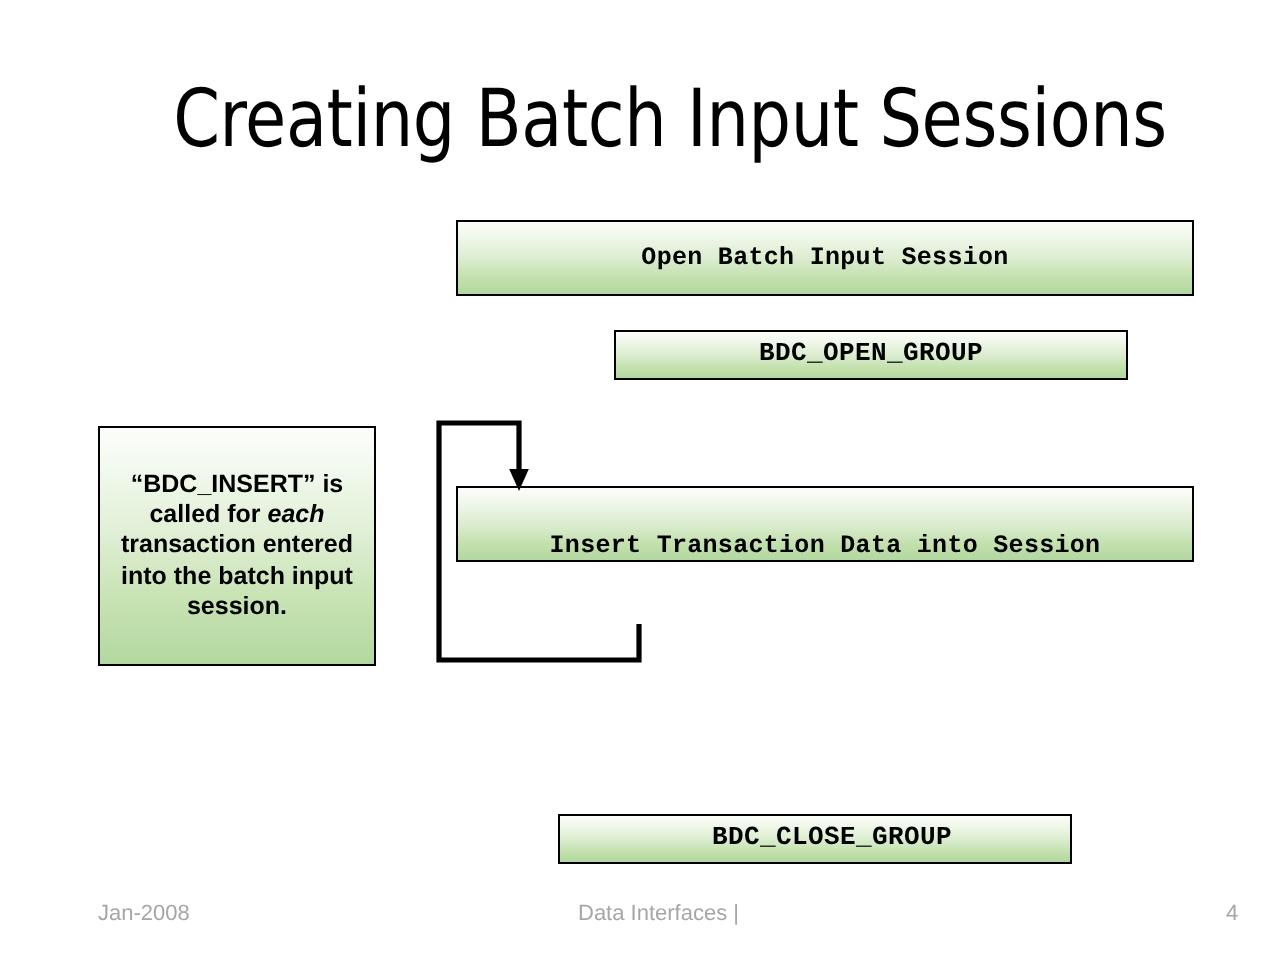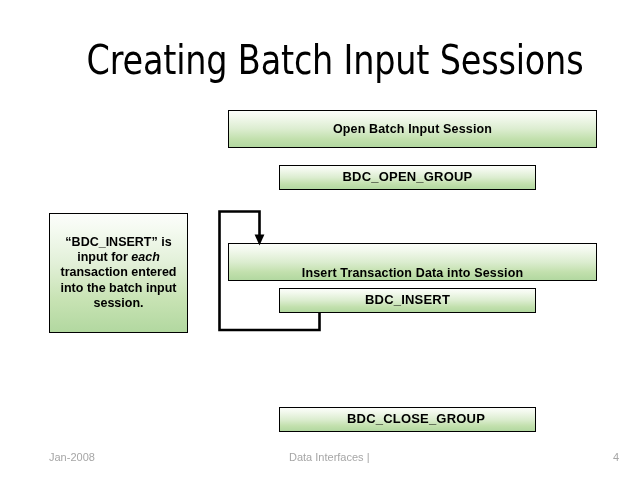--- a/index.html
+++ b/index.html
@@ -50,21 +50,21 @@
     background: linear-gradient(to bottom,
                 #fbfdf9 0%,
                 #f3f9ee 16%,
                 #dcedd0 50%,
                 #c2e0ad 78%,
                 #b2d8a0 100%);
     display: flex;
     align-items: center;
     justify-content: center;
     color: #000000;
-    font-family: Liberation Sans, sans-serif;
+    font-family: Liberation Mono, monospace;
     font-weight: bold;
     text-align: center;
     line-height: 1.15;
   }
 
   .gbox.big {
     left: 212px;
     width: 369px;
     height: 38px;
     font-size: 12.5px;
@@ -73,21 +73,21 @@
 
   .gbox.small {
     left: 263px;
     width: 257px;
     height: 25px;
     font-size: 13px;
     letter-spacing: 0.2px;
   }
 
   .box-open        { top: 110px; }
-  .box-open-group  { top: 165px; }
+  .box-open-group  { top: 165px; margin-left: 28px; }
   .box-insert-data { top: 243px; align-items: flex-end; }
   .box-insert      { top: 288px; }
   .box-close       { top: 355px; }
   .box-close-group { top: 407px; padding-left: 17px; }
 
   
   .callout {
     position: absolute;
     left: 33px;
     top: 213px;
@@ -153,31 +153,28 @@
   <div class="gbox big box-open">
     <span>Open Batch Input Session</span>
   </div>
   <div class="gbox small box-open-group">
     <span>BDC_OPEN_GROUP</span>
   </div>
 
   <div class="gbox big box-insert-data">
     <span>Insert Transaction Data into Session</span>
   </div>
-  <div class="gbox small box-insert">
-    <span>BDC_INSERT</span>
-  </div>
 
   <div class="gbox small box-close-group">
     <span>BDC_CLOSE_GROUP</span>
   </div>
 
   <div class="callout">
     <div class="callout-text">
-      <span>“BDC_INSERT” is input for </span><em>each</em><span> transaction entered into the batch input session.</span>
+      <span>“BDC_INSERT” is called for </span><em>each</em><span> transaction entered into the batch input session.</span>
     </div>
   </div>
 
   <svg class="loop-svg" viewBox="0 0 638 479" xmlns="http://www.w3.org/2000/svg">
     <path d="M 303.5 312 L 303.5 330 L 203.5 330 L 203.5 211.5 L 243.5 211.5 L 243.5 238" fill="none" stroke="#000000" stroke-width="2.6" stroke-linecap="butt" stroke-linejoin="miter"></path>
     <path d="M 243.5 245.5 L 238.6 234.5 L 248.4 234.5 Z" fill="#000000"></path>
   </svg>
 
   <div class="footer-text footer-date">Jan-2008</div>
   <div class="footer-text footer-center">Data Interfaces  |</div>

